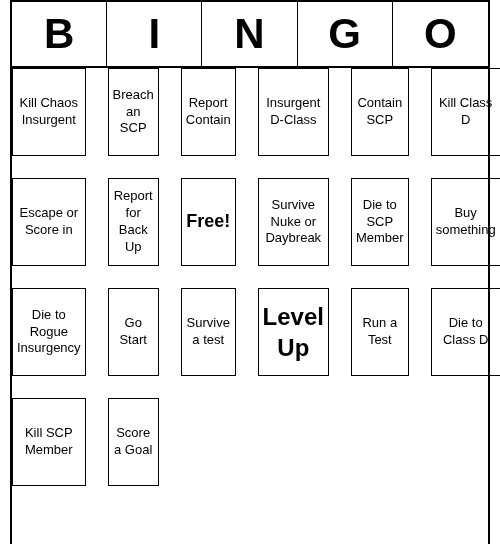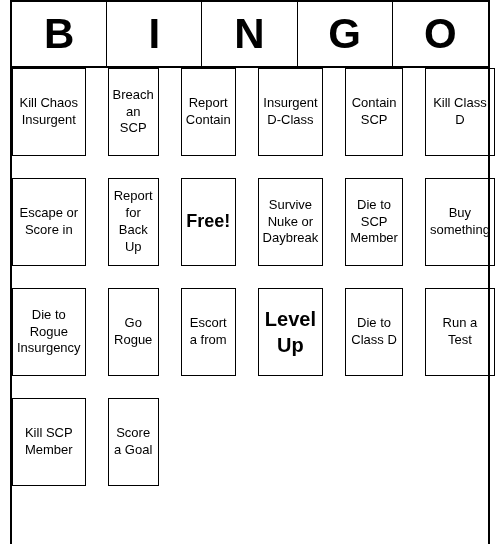--- a/index.html
+++ b/index.html
@@ -47,21 +47,21 @@
       font-size: 13px;
       line-height: 1.3;
       font-family: Arial, sans-serif;
     }
     .bingo-cell.free {
       font-size: 18px;
       font-weight: bold;
       text-align: right;
     }
     .bingo-cell.large-text {
-      font-size: 20px;
+      font-size: 24px;
       font-weight: bold;
     }
   </style>
 </head>
 <body>
 
 <div class="bingo-card">
   <div class="bingo-header">
   <div class="bingo-letter">B</div>
       <div class="bingo-letter">I</div>
@@ -76,21 +76,21 @@
       <div class="bingo-cell">Insurgent D-Class</div>
       <div class="bingo-cell">Contain SCP</div>
       <div class="bingo-cell">Kill Class D</div>
       <div class="bingo-cell">Escape or Score in</div>
       <div class="bingo-cell">Report for Back Up</div>
       <div class="bingo-cell free">Free!</div>
       <div class="bingo-cell">Survive Nuke or Daybreak</div>
       <div class="bingo-cell">Die to SCP Member</div>
       <div class="bingo-cell">Buy something</div>
       <div class="bingo-cell">Die to Rogue Insurgency</div>
-      <div class="bingo-cell">Go Rogue</div>
-      <div class="bingo-cell">Escort a from</div>
+      <div class="bingo-cell">Go Start</div>
+      <div class="bingo-cell">Survive a test</div>
       <div class="bingo-cell large-text">Level Up</div>
+      <div class="bingo-cell">Run a Test</div>
       <div class="bingo-cell">Die to Class D</div>
-      <div class="bingo-cell">Run a Test</div>
       <div class="bingo-cell">Kill SCP Member</div>
       <div class="bingo-cell">Score a Goal</div>
     </div>
 </div>
 
 </body></html>

